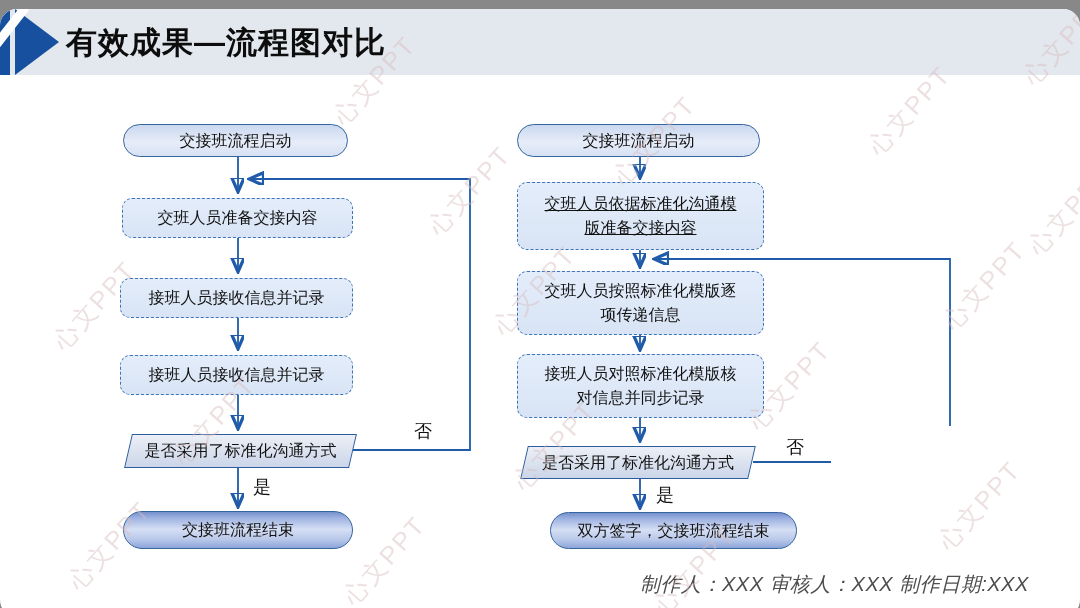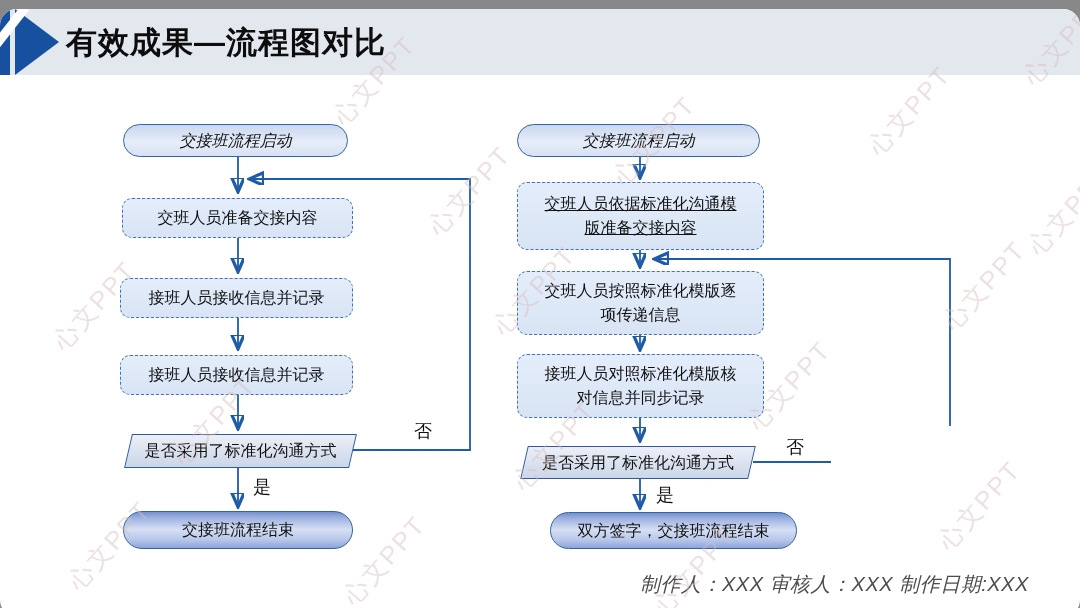--- a/index.html
+++ b/index.html
@@ -19,21 +19,21 @@
   .title{position:absolute;left:66px;top:13px;margin:0;font-size:31px;font-weight:bold;
     color:#0d0d0d;letter-spacing:1px;z-index:2;}
   
   .connectors{position:absolute;left:0;top:0;z-index:2;}
   .connectors path{fill:none;stroke:var(--connector-blue);stroke-width:1.8;}
   .arrhead{fill:var(--connector-blue);}
   
   .node{position:absolute;z-index:3;display:flex;align-items:center;justify-content:center;
     text-align:center;font-size:16px;color:#111;line-height:1.5;box-sizing:border-box;}
   .pill{border:1.6px solid var(--node-border-blue);border-radius:999px;
-    background:linear-gradient(180deg,#c9d7ef 0%,#e7edf9 55%,#d6e1f4 100%);font-style:italic;}
+    background:linear-gradient(180deg,#c9d7ef 0%,#e7edf9 55%,#d6e1f4 100%);}
   .pill-end{border:1.6px solid var(--node-border-blue);border-radius:999px;
     background:linear-gradient(180deg,#7590cc 0%,#9db1e0 16%,#d5dff4 48%,#b9c8ea 76%,#8da5d9 100%);}
   .dashedbox{border:1.6px dashed #3f73ba;border-radius:10px;
     background:linear-gradient(180deg,#e4edfa 0%,#d8e4f5 100%);padding:13px 18px;}
   .para{border:1.5px solid #2d5c9e;background:linear-gradient(180deg,#eceff6 0%,#cbd6e9 100%);
     transform:skewX(-13deg);}
   .para .unskew{display:block;transform:skewX(13deg);width:100%;text-align:center;}
   .branch-label{position:absolute;z-index:4;font-size:18px;color:#111;}
   
   .footer{position:absolute;left:640px;top:562px;z-index:3;font-size:20px;

